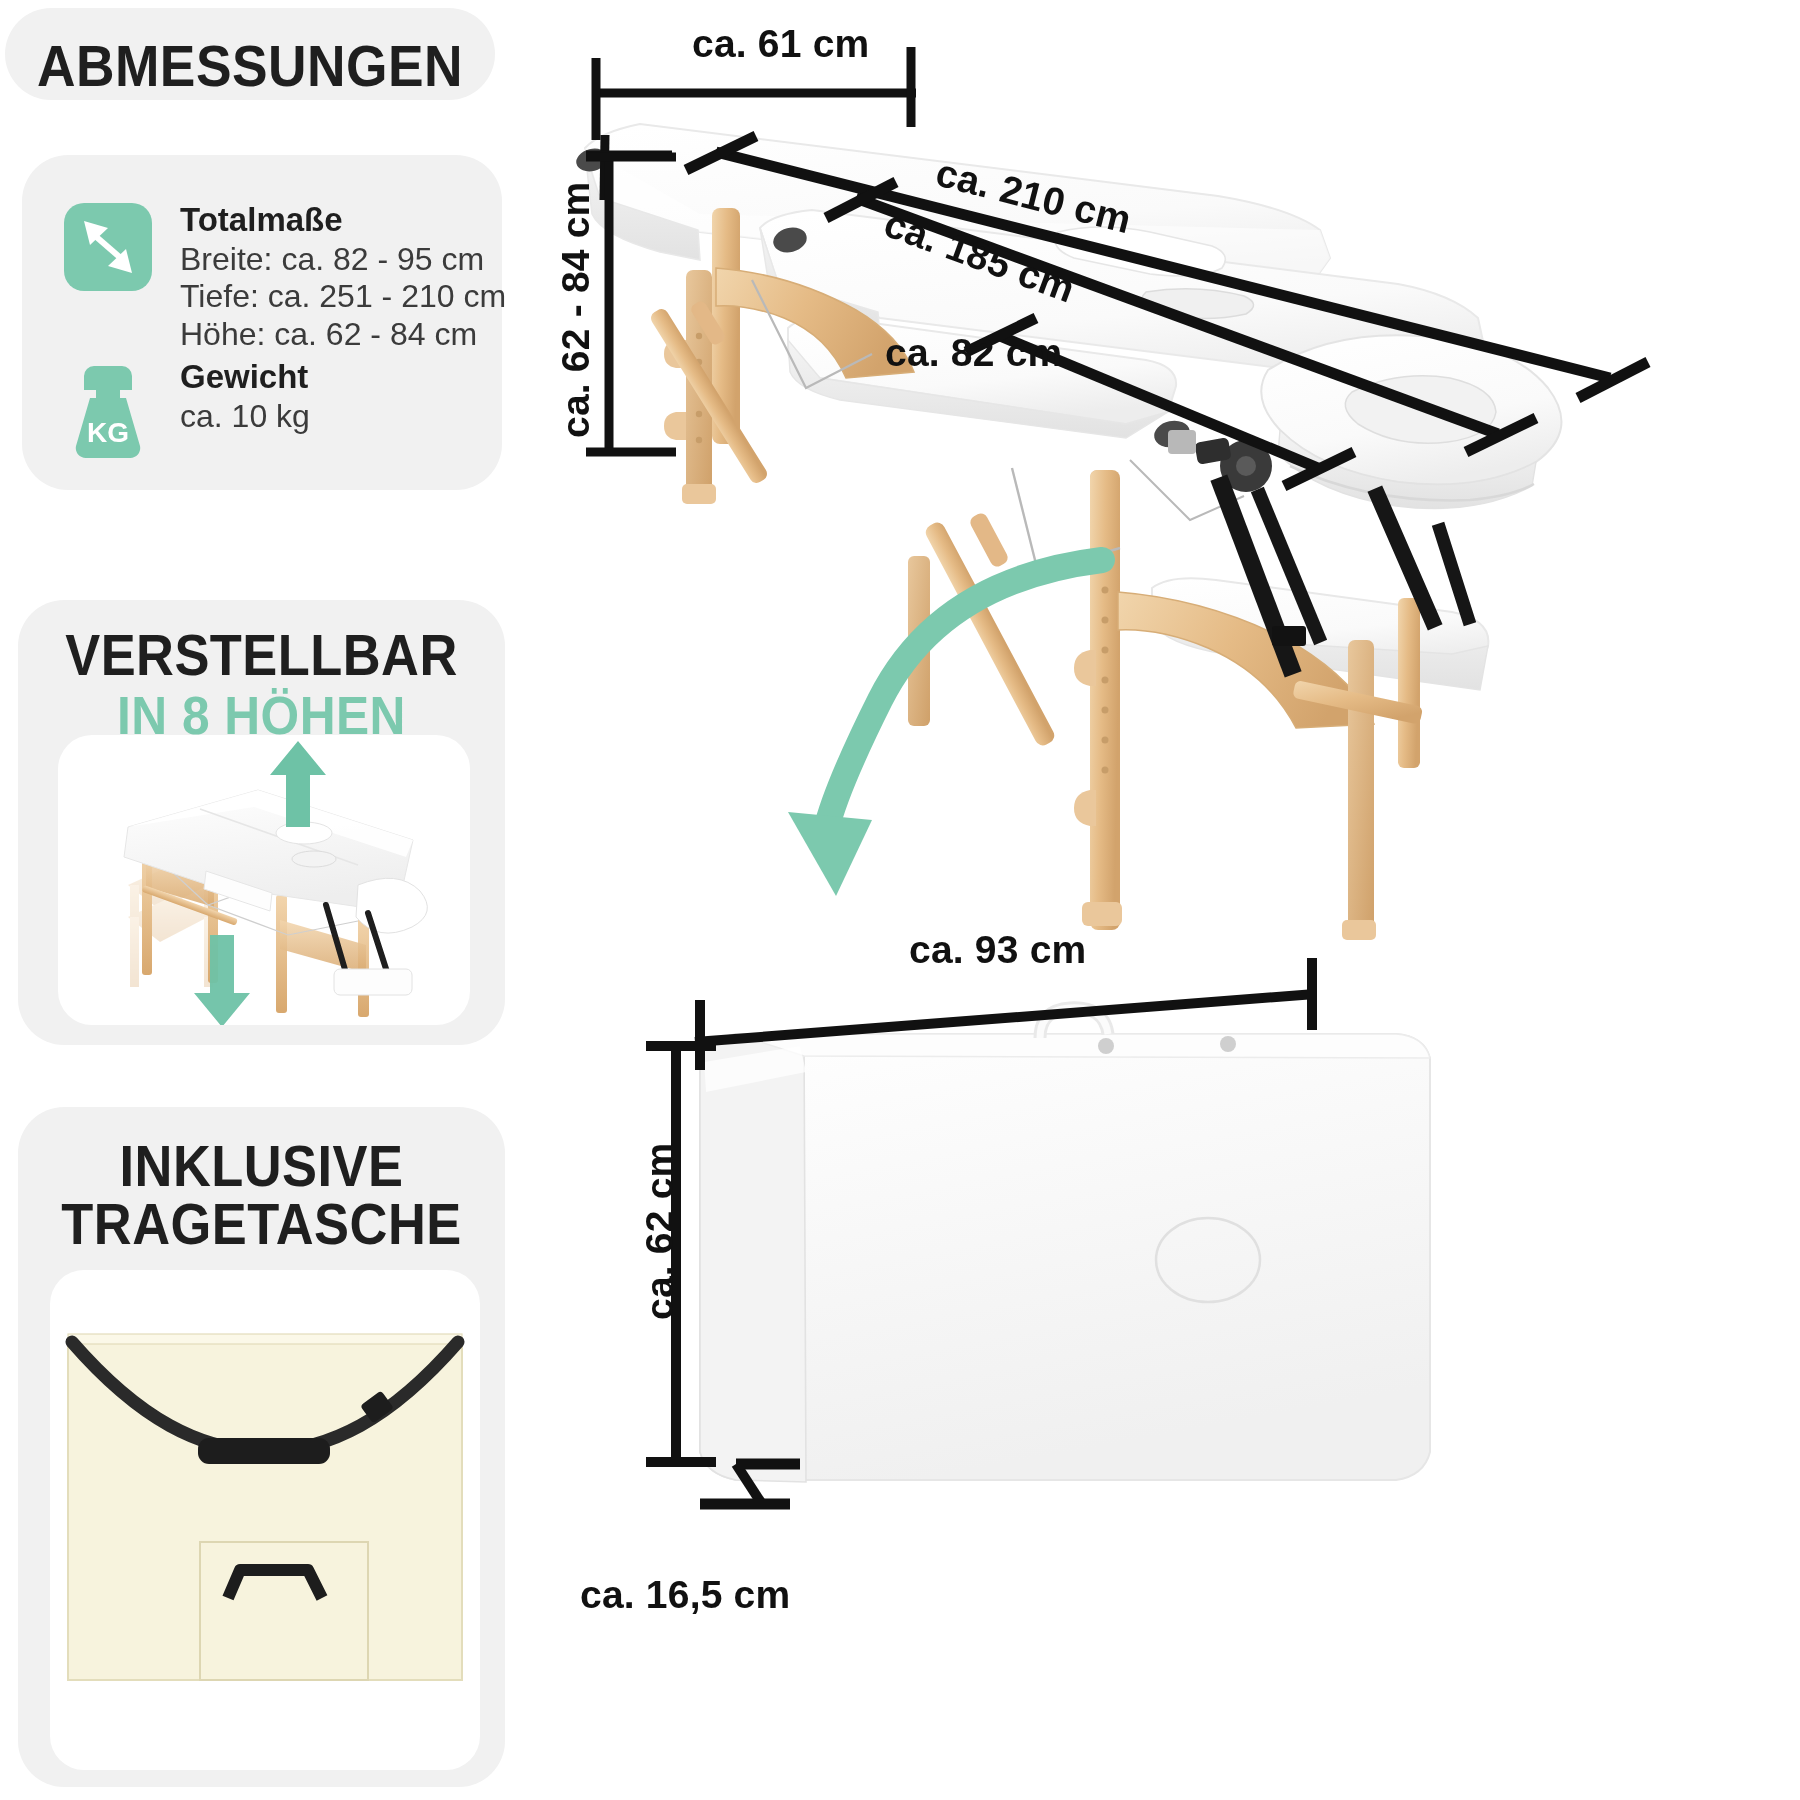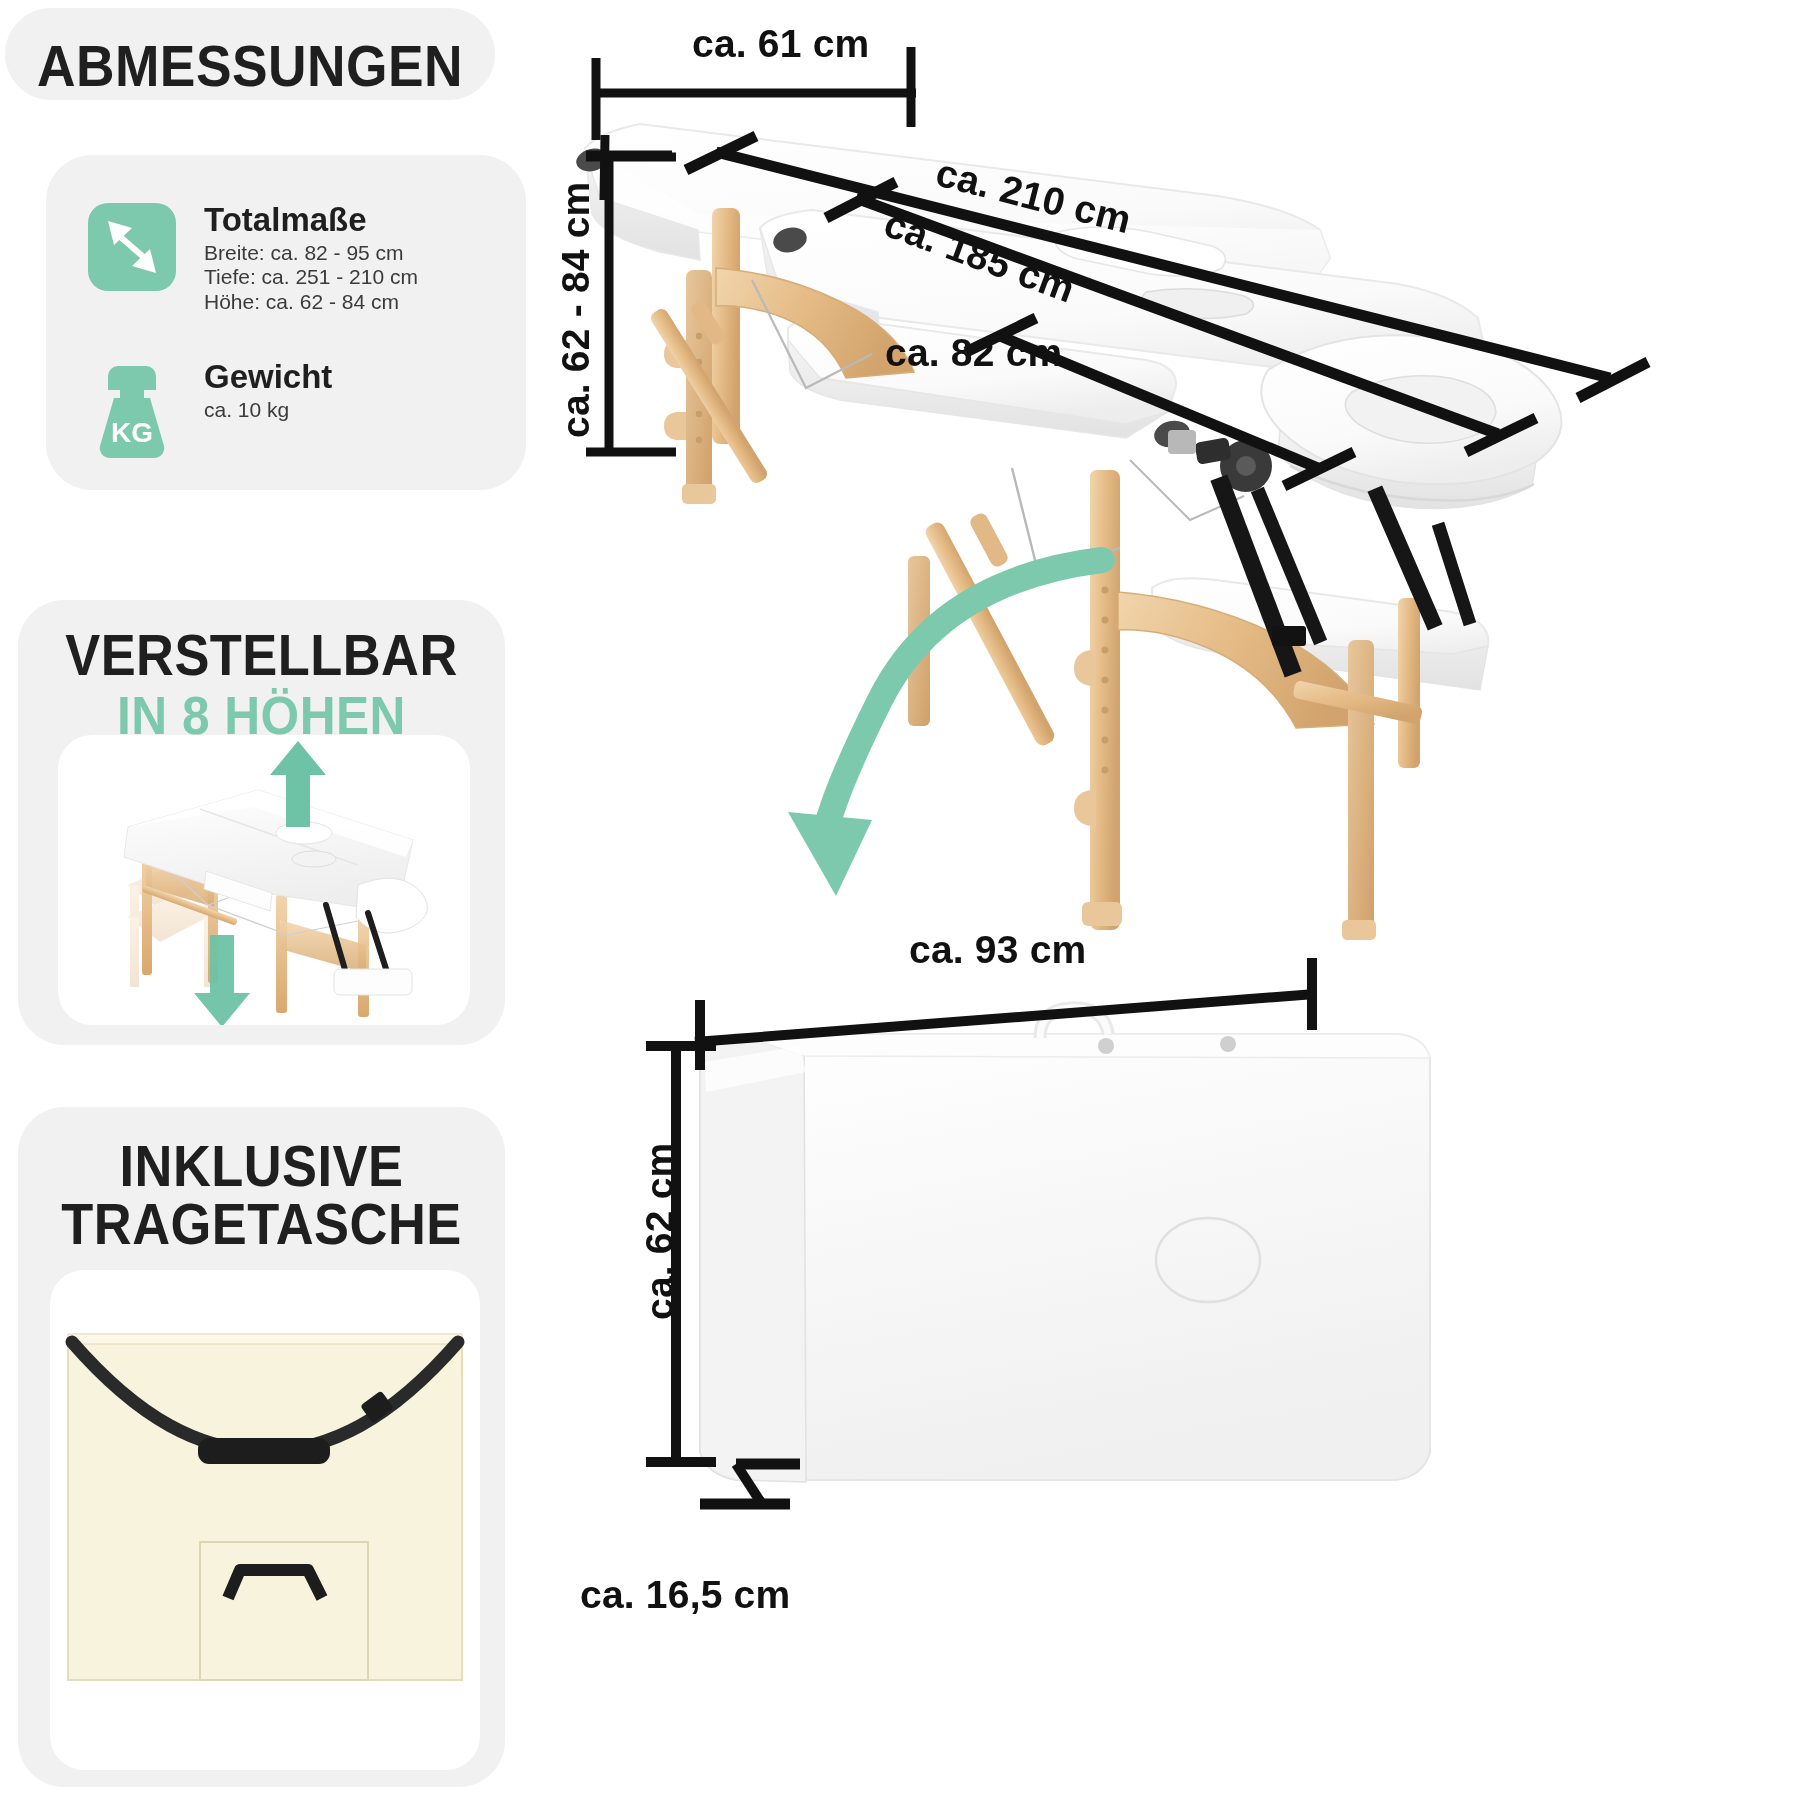--- a/index.html
+++ b/index.html
@@ -26,21 +26,20 @@
     left: 5px;
     top: 8px;
     width: 490px;
     height: 92px;
   }
   .panel-specs {
     left: 22px;
     top: 155px;
     width: 480px;
     height: 335px;
-    margin-left: 24px;
   }
   .panel-adjust {
     left: 18px;
     top: 600px;
     width: 487px;
     height: 445px;
   }
   .panel-bag {
     left: 18px;
     top: 1107px;
@@ -104,21 +103,21 @@
     color: #2a2a2a;
   }
   .spec-head {
     font-size: 33px;
     font-weight: bold;
     line-height: 1.05;
     margin-bottom: 3px;
     color: #1f1f1f;
   }
   .spec-line {
-    font-size: 21px;
+    font-size: 32px;
     line-height: 1.17;
     color: #3b3b3b;
     font-weight: 300;
     white-space: nowrap;
   }
 
   
   .photo-card {
     position: absolute;
     background: #ffffff;

